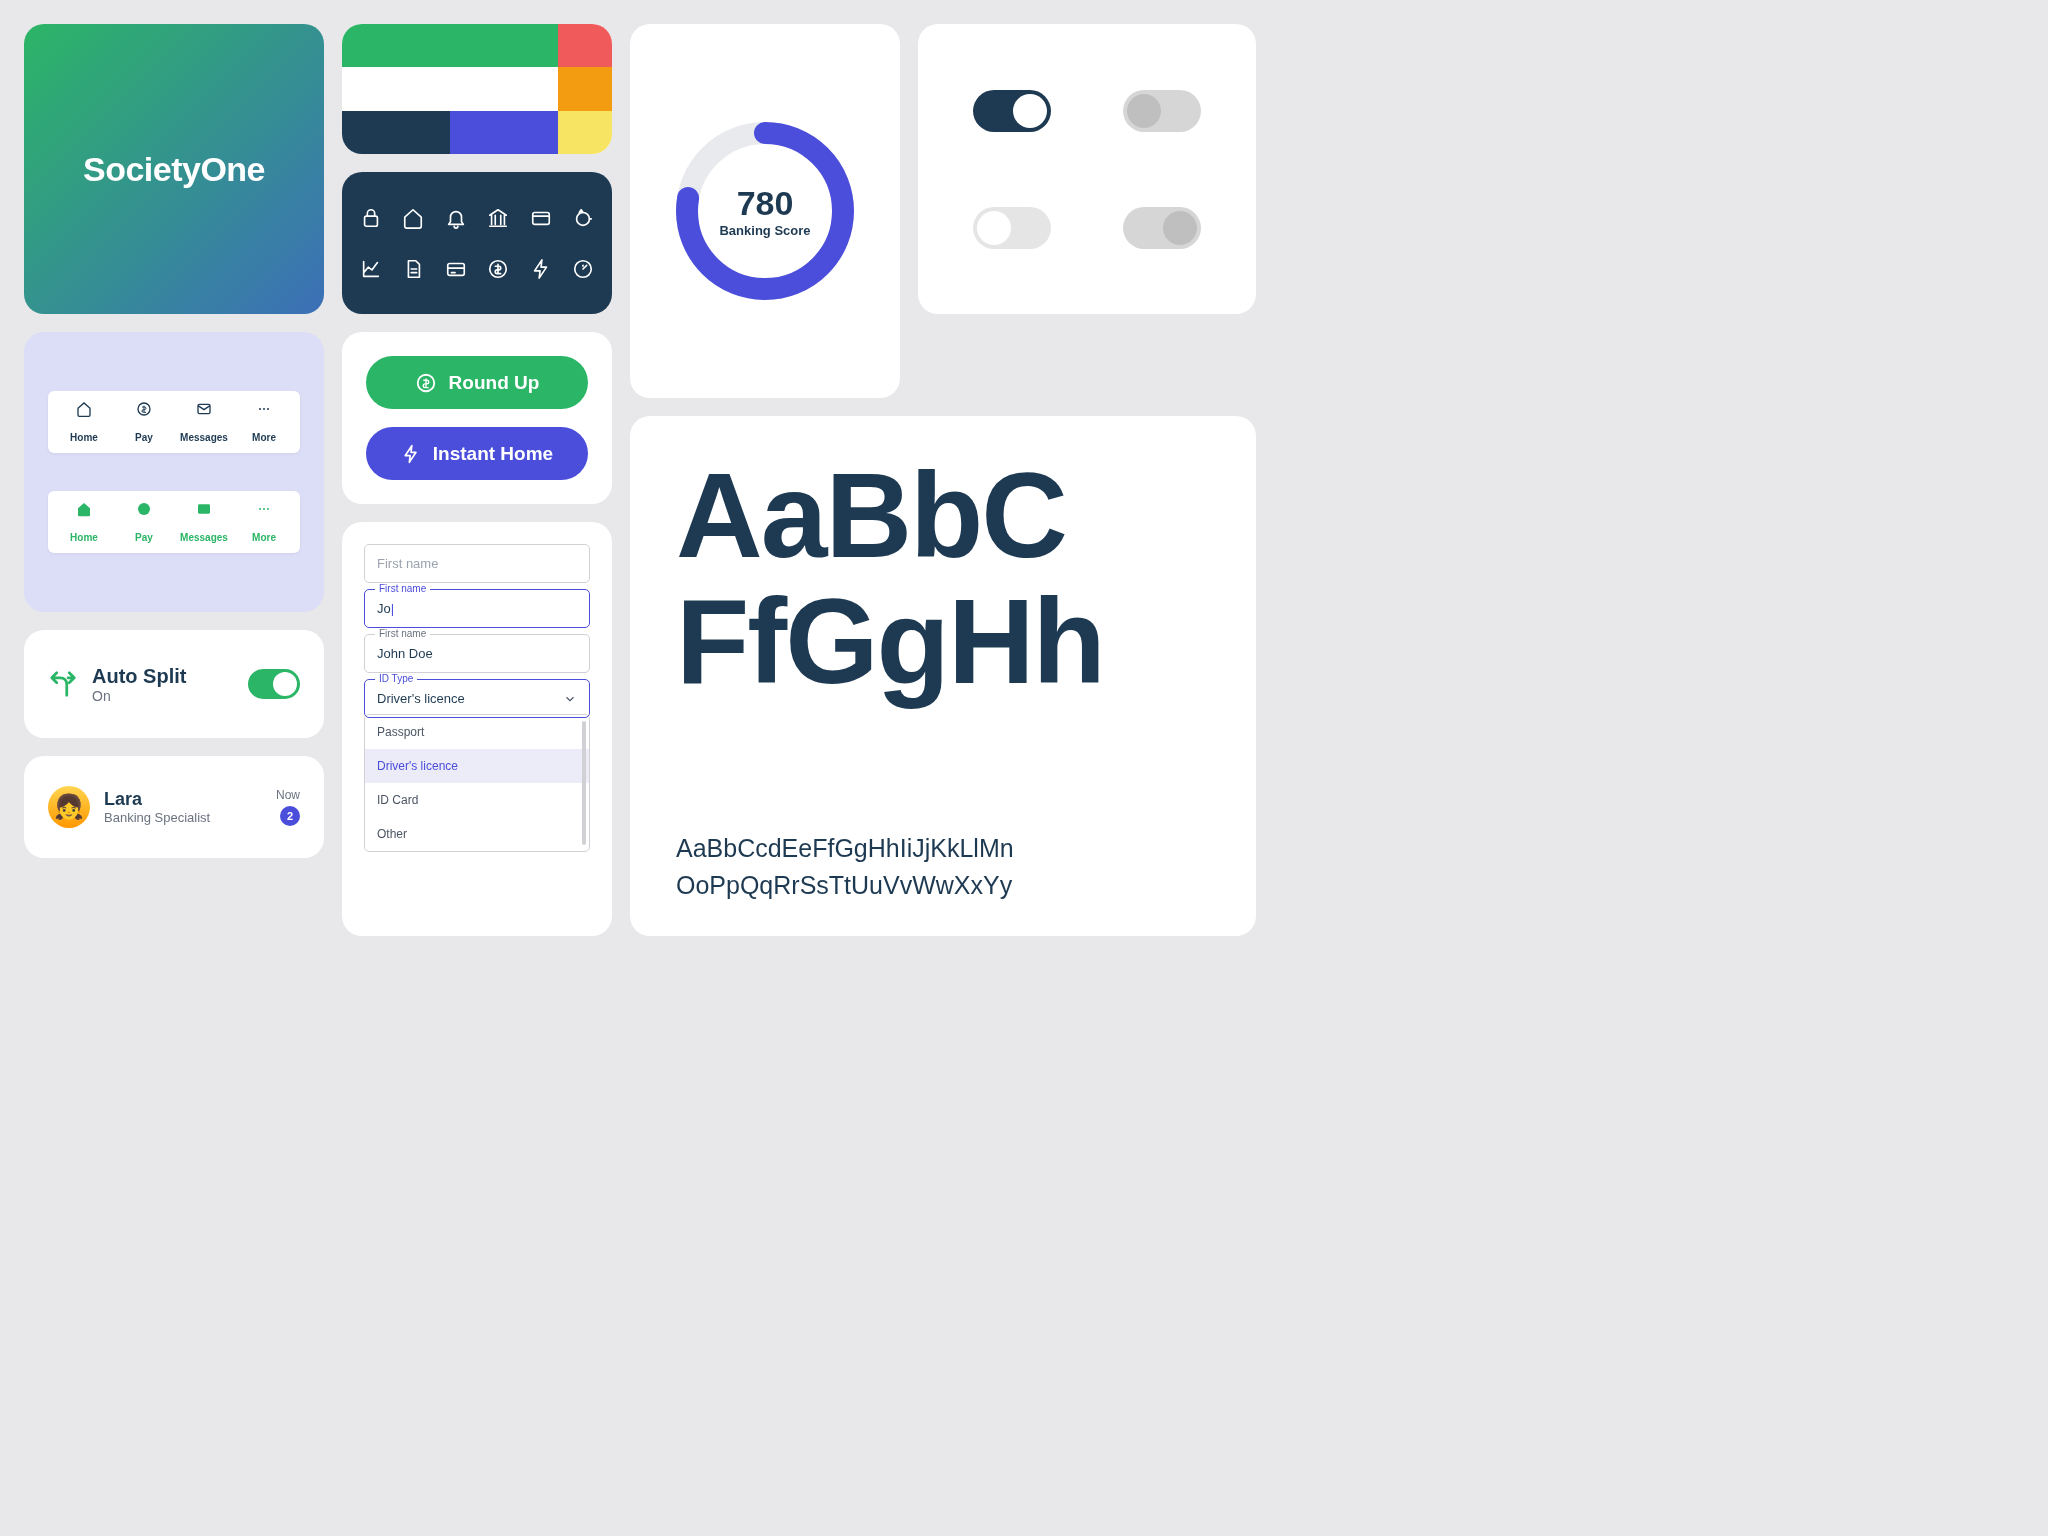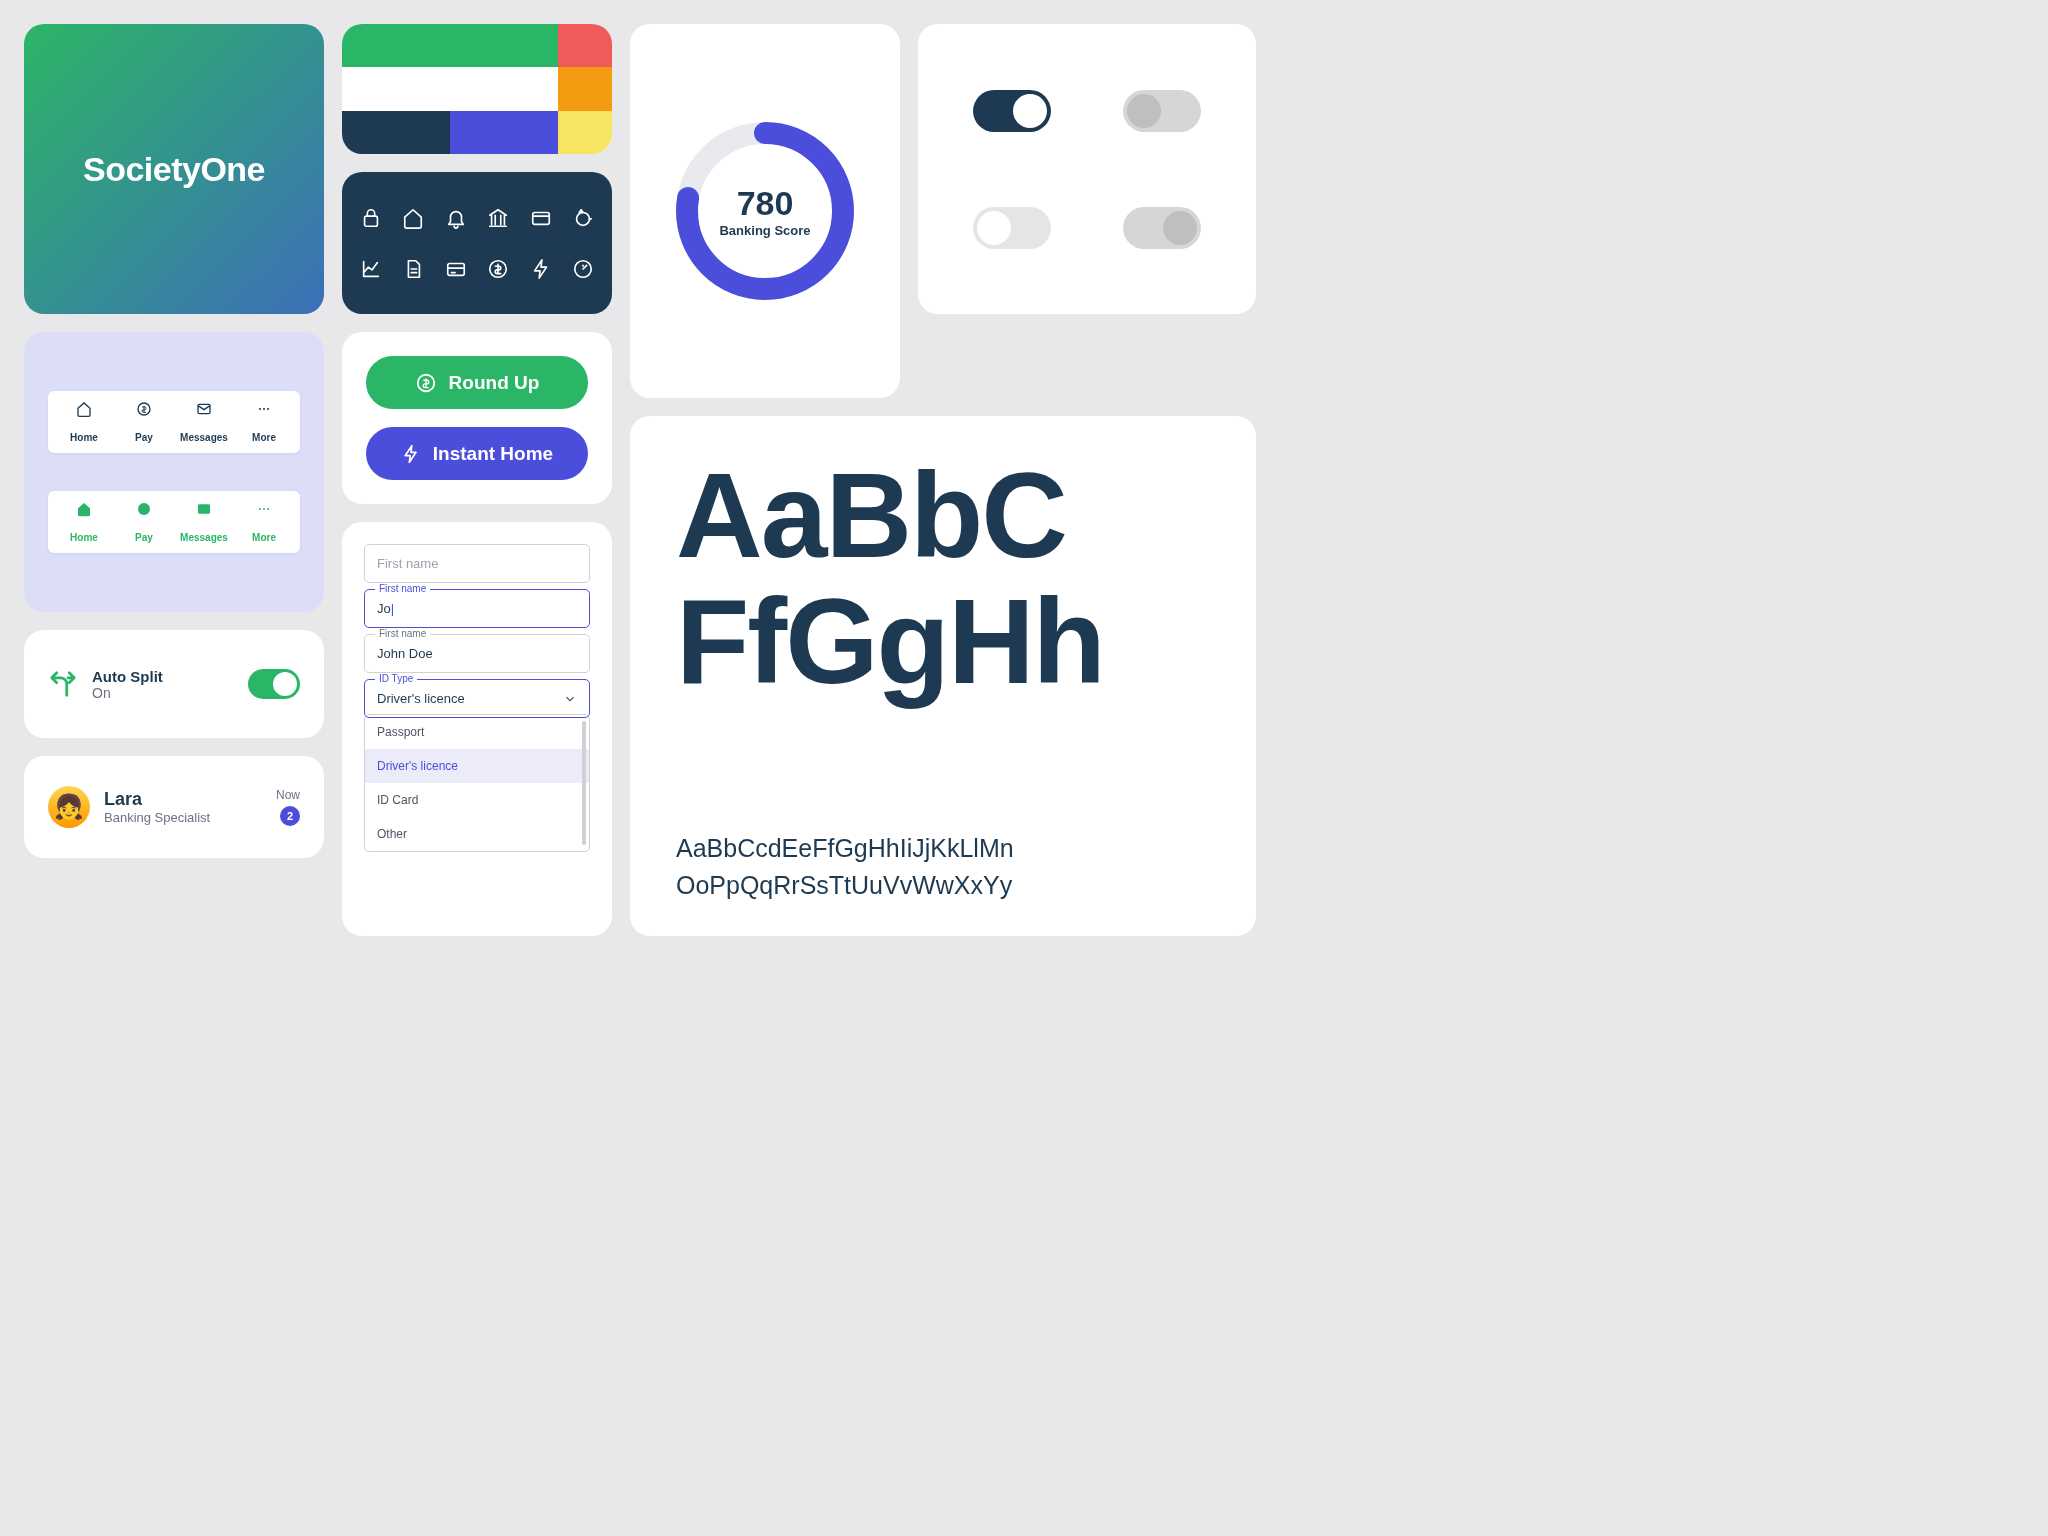--- a/index.html
+++ b/index.html
@@ -90,21 +90,21 @@
 
 
 .btns-card { height:172px; padding:24px; display:flex; flex-direction:column; gap:18px; justify-content:center; }
 .big-btn { height:54px; border-radius:27px; display:flex; align-items:center; justify-content:center; gap:12px; color:#fff; font-weight:700; font-size:19px; }
 .big-btn.green{background:#2bb566;} .big-btn.blue{background:#4b4ddb;}
 
 
 .split-card { height:108px; padding:24px; display:flex; align-items:center; gap:14px; }
 .split-ic { color:#2bb566; }
 .split-txt { flex:1; }
-.split-title { font-weight:800; color:#1e3a52; font-size:15px; }
+.split-title { font-weight:800; color:#1e3a52; font-size:20px; }
 .split-sub { color:#6b7280; font-size:14px; }
 .tgl-sm { width:52px; height:30px; border-radius:15px; background:#2bb566; position:relative; }
 .tgl-sm .knob{position:absolute;width:24px;height:24px;border-radius:50%;background:#fff;top:3px;right:3px;}
 
 
 .chat-card { height:102px; padding:20px 24px; display:flex; align-items:center; gap:14px; }
 .avatar { width:42px; height:42px; border-radius:50%; background:linear-gradient(180deg,#ffd54f 0%,#ff9800 100%); display:flex;align-items:center;justify-content:center;font-size:24px; }
 .chat-txt{flex:1;}
 .chat-name{font-weight:800;color:#1e3a52;font-size:18px;}
 .chat-role{color:#6b7280;font-size:13px;}

